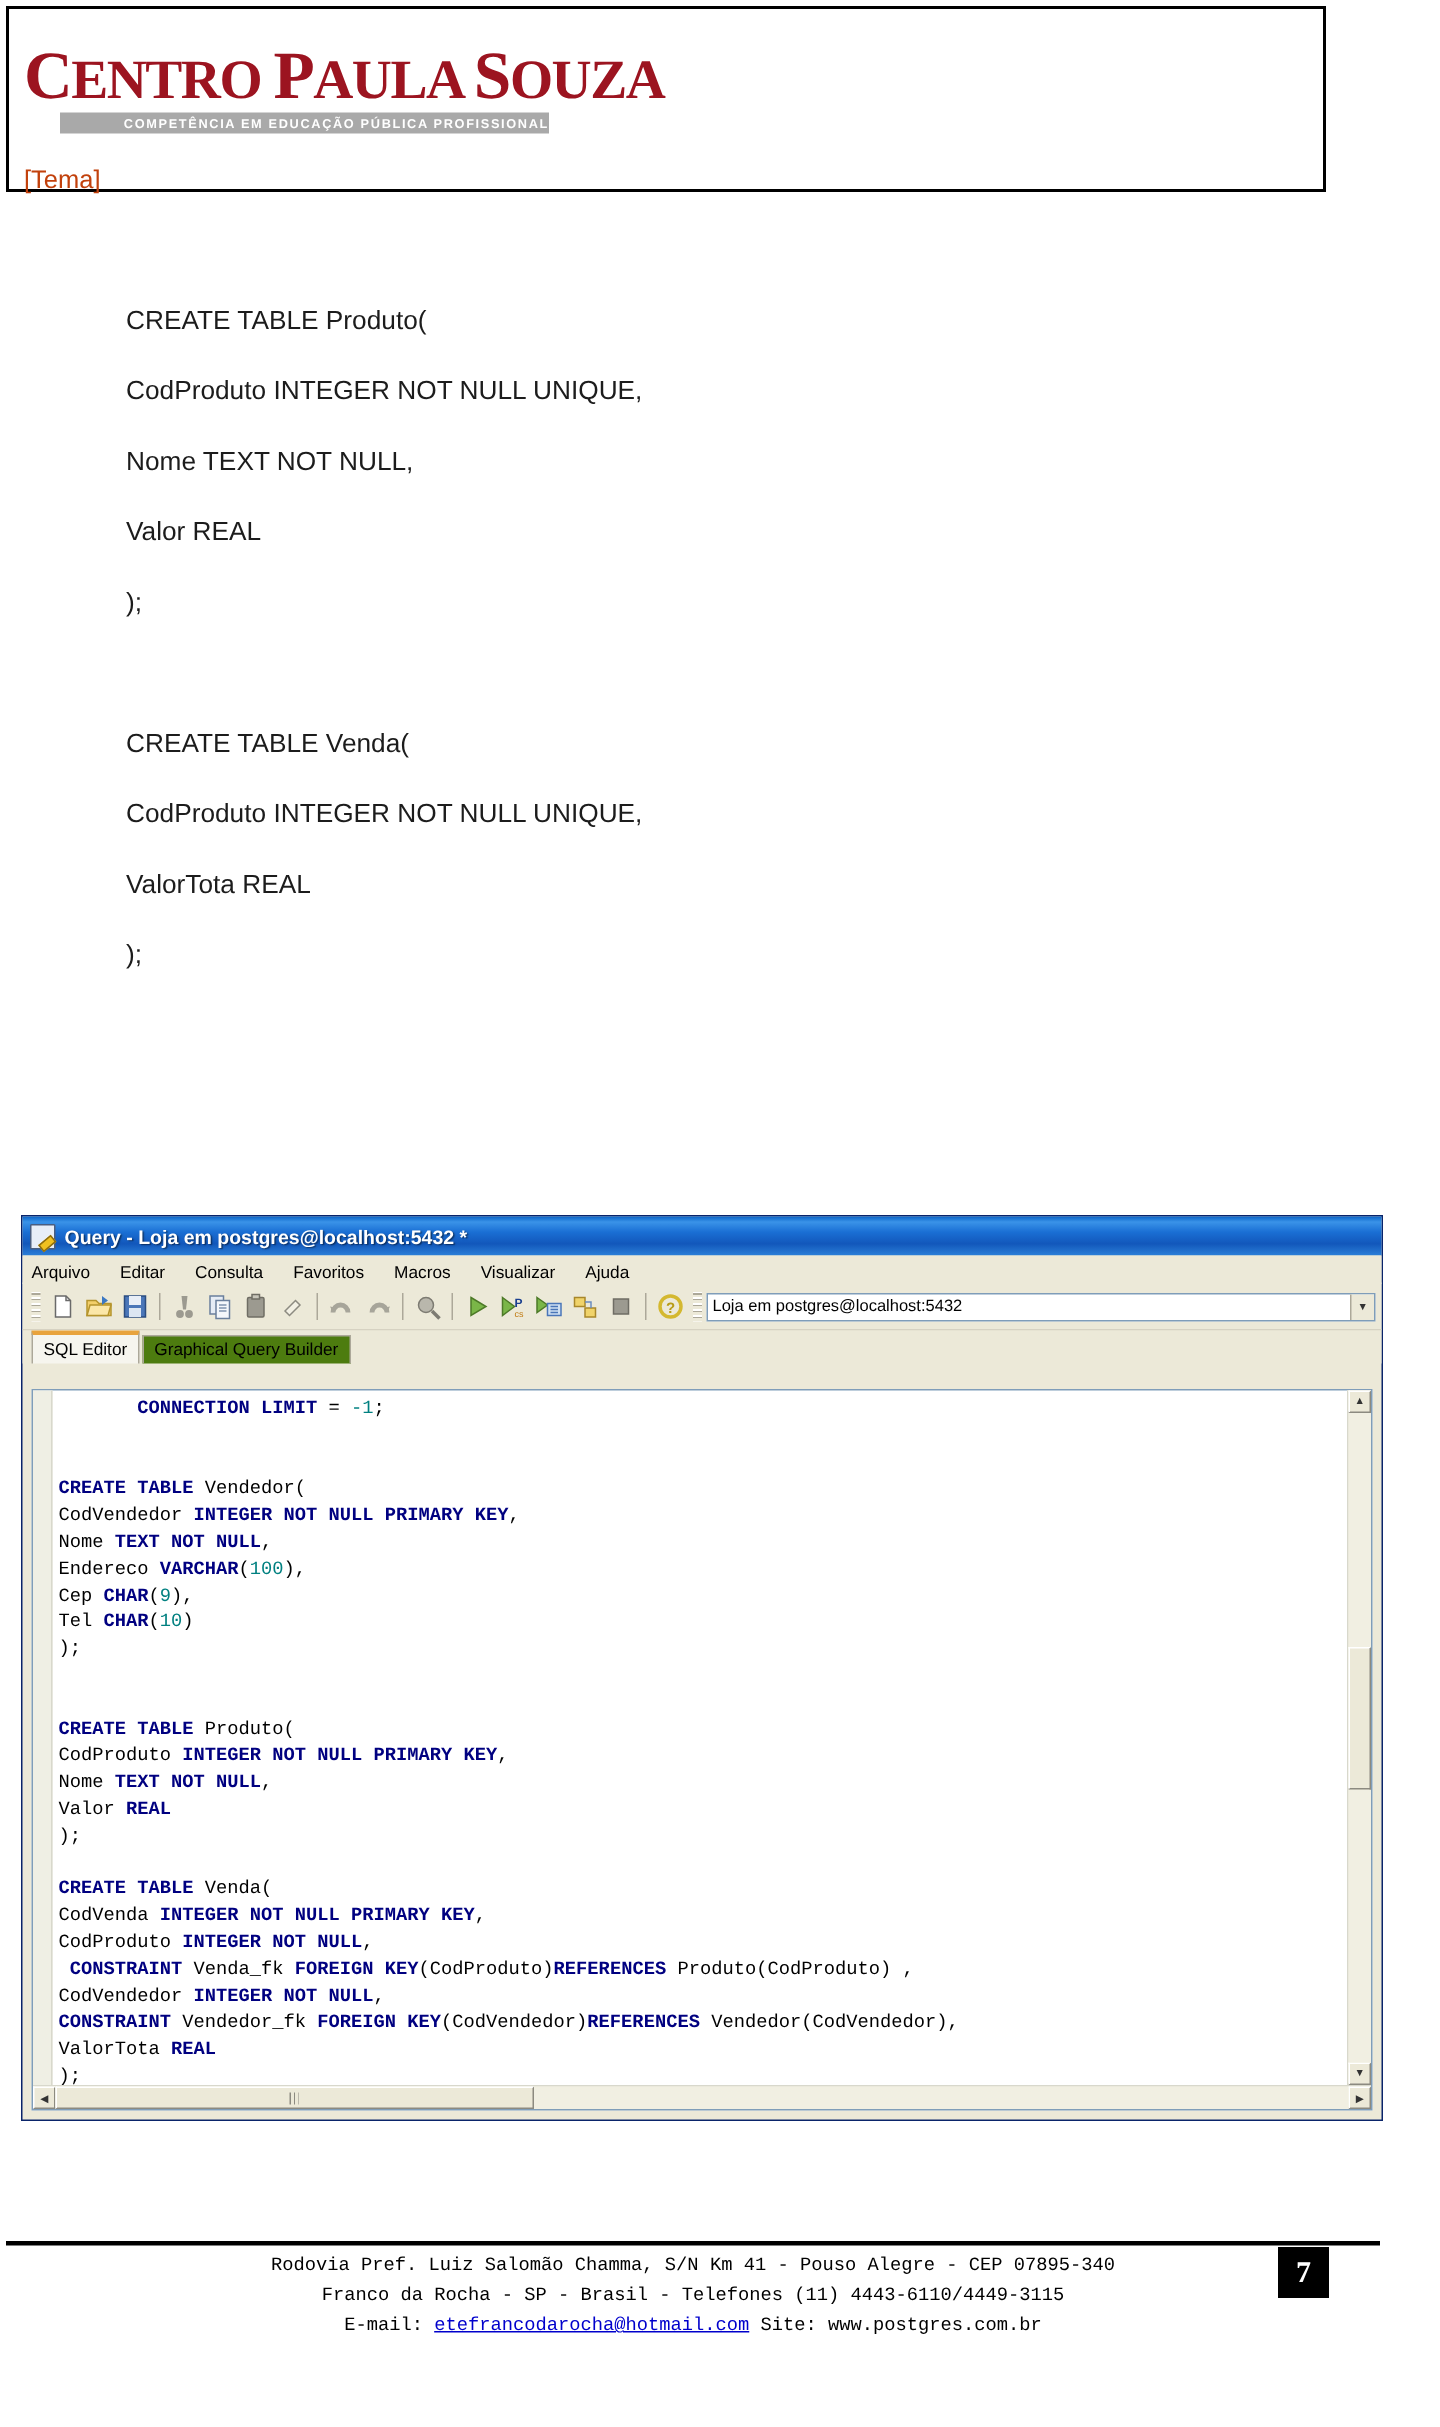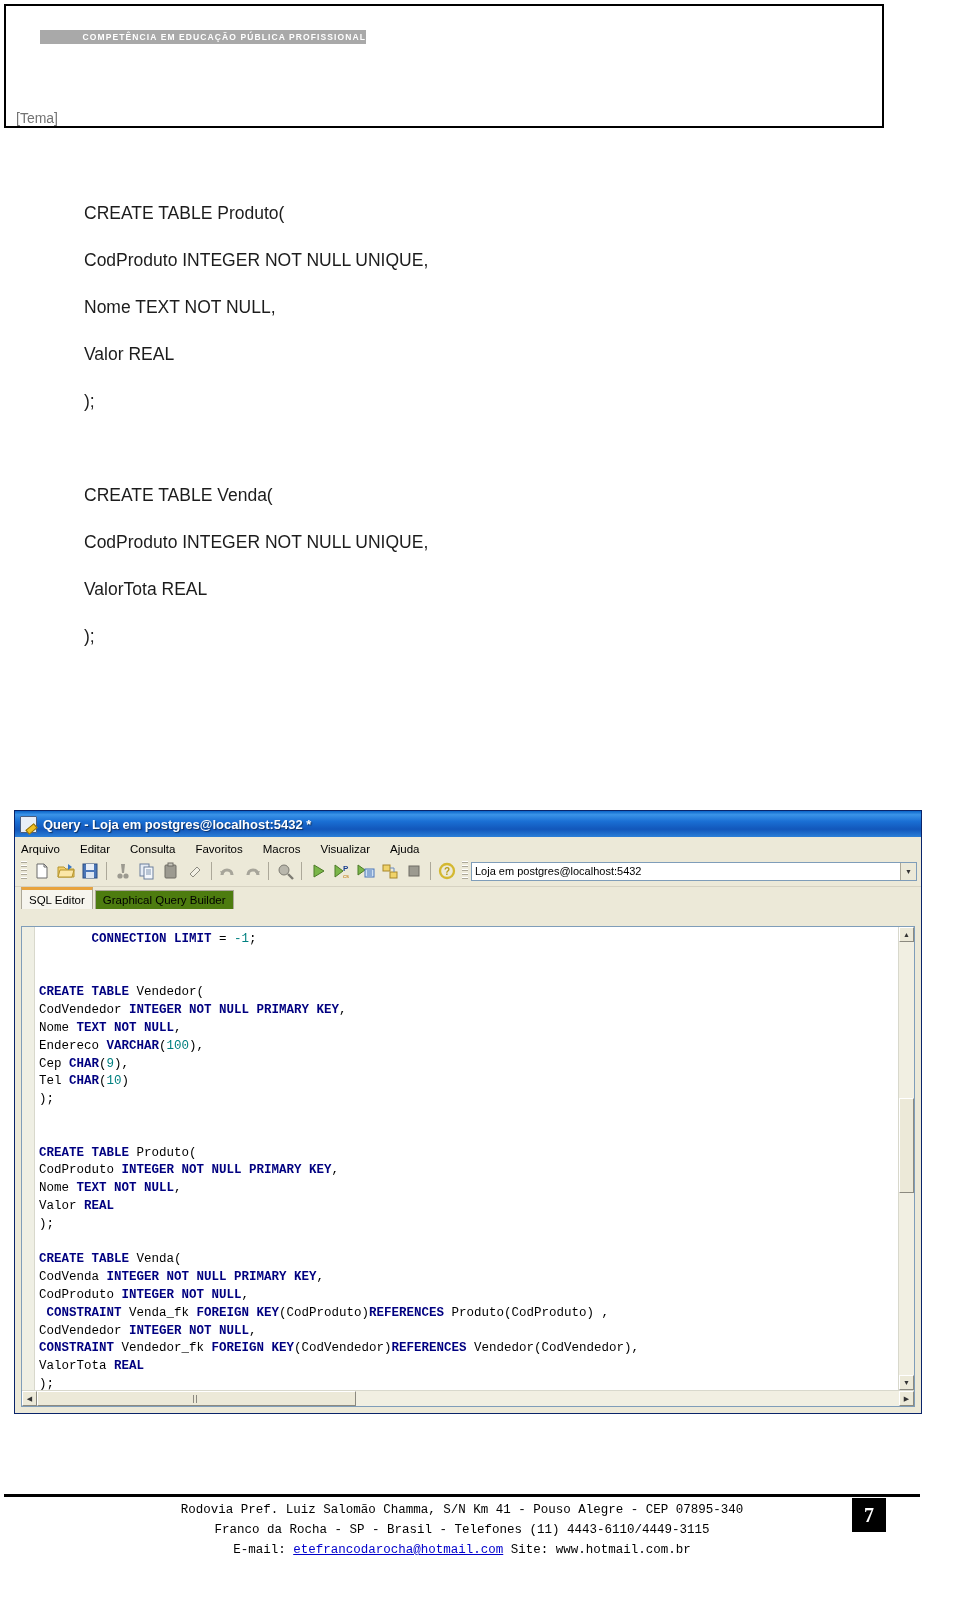--- a/index.html
+++ b/index.html
@@ -25,21 +25,21 @@
   .logo-text .big{font-size:45px;}
   .logo-bar{
     margin-top:2px;margin-left:24px;width:326px;background:#a9a9a9;
     color:#ffffff;font-family:"Liberation Sans",sans-serif;
     font-size:8.5px;font-weight:700;letter-spacing:1.1px;
     text-align:right;padding:2px 0 2px 0;white-space:nowrap;
     box-sizing:border-box;
   }
   .tema{
     position:absolute;left:10px;top:104px;
-    font-size:14px;color:#737373;
+    font-size:17px;color:#c2410c;
   }
 
   
   .doc{
     position:absolute;left:84px;top:190px;width:700px;
     font-size:17.5px;color:#1c1c1c;line-height:47px;
   }
   .doc .blk{margin:0;}
   .doc .gap{height:47px;}
 
@@ -156,20 +156,21 @@
     position:absolute;left:852px;top:1498px;width:34px;height:34px;
     background:#000;color:#fff;display:flex;align-items:center;justify-content:center;
     font-family:"Liberation Serif",serif;font-size:20px;font-weight:700;
   }
 </style>
 </head>
 <body>
 
 <div class="header-box">
   <div class="logo-wrap">
+    <div class="logo-text"><span class="big">C</span><span>ENTRO </span><span class="big">P</span><span>AULA </span><span class="big">S</span><span>OUZA</span></div>
     <div class="logo-bar">COMPETÊNCIA EM EDUCAÇÃO PÚBLICA PROFISSIONAL</div>
   </div>
   <div class="tema">[Tema]</div>
 </div>
 
 <div class="doc">
   <div class="blk">
     <div>CREATE TABLE Produto(</div>
     <div>CodProduto INTEGER NOT NULL UNIQUE,</div>
     <div>Nome TEXT NOT NULL,</div>
@@ -346,15 +347,15 @@
       </span>
       <span class="sb-btn">▶</span>
     </div>
   </div>
 </div>
 
 <div class="footer-rule"></div>
 <div class="footer">
   <div>Rodovia Pref. Luiz Salomão Chamma, S/N Km 41 - Pouso Alegre - CEP 07895-340</div>
   <div>Franco da Rocha - SP - Brasil - Telefones (11) 4443-6110/4449-3115</div>
-  <div><span>E-mail: </span><a href="#">etefrancodarocha@hotmail.com</a><span> Site: </span><span>www.hotmail.com.br</span></div>
+  <div><span>E-mail: </span><a href="#">etefrancodarocha@hotmail.com</a><span> Site: </span><span>www.postgres.com.br</span></div>
 </div>
 <div class="pagenum">7</div>
 
 </body></html>

